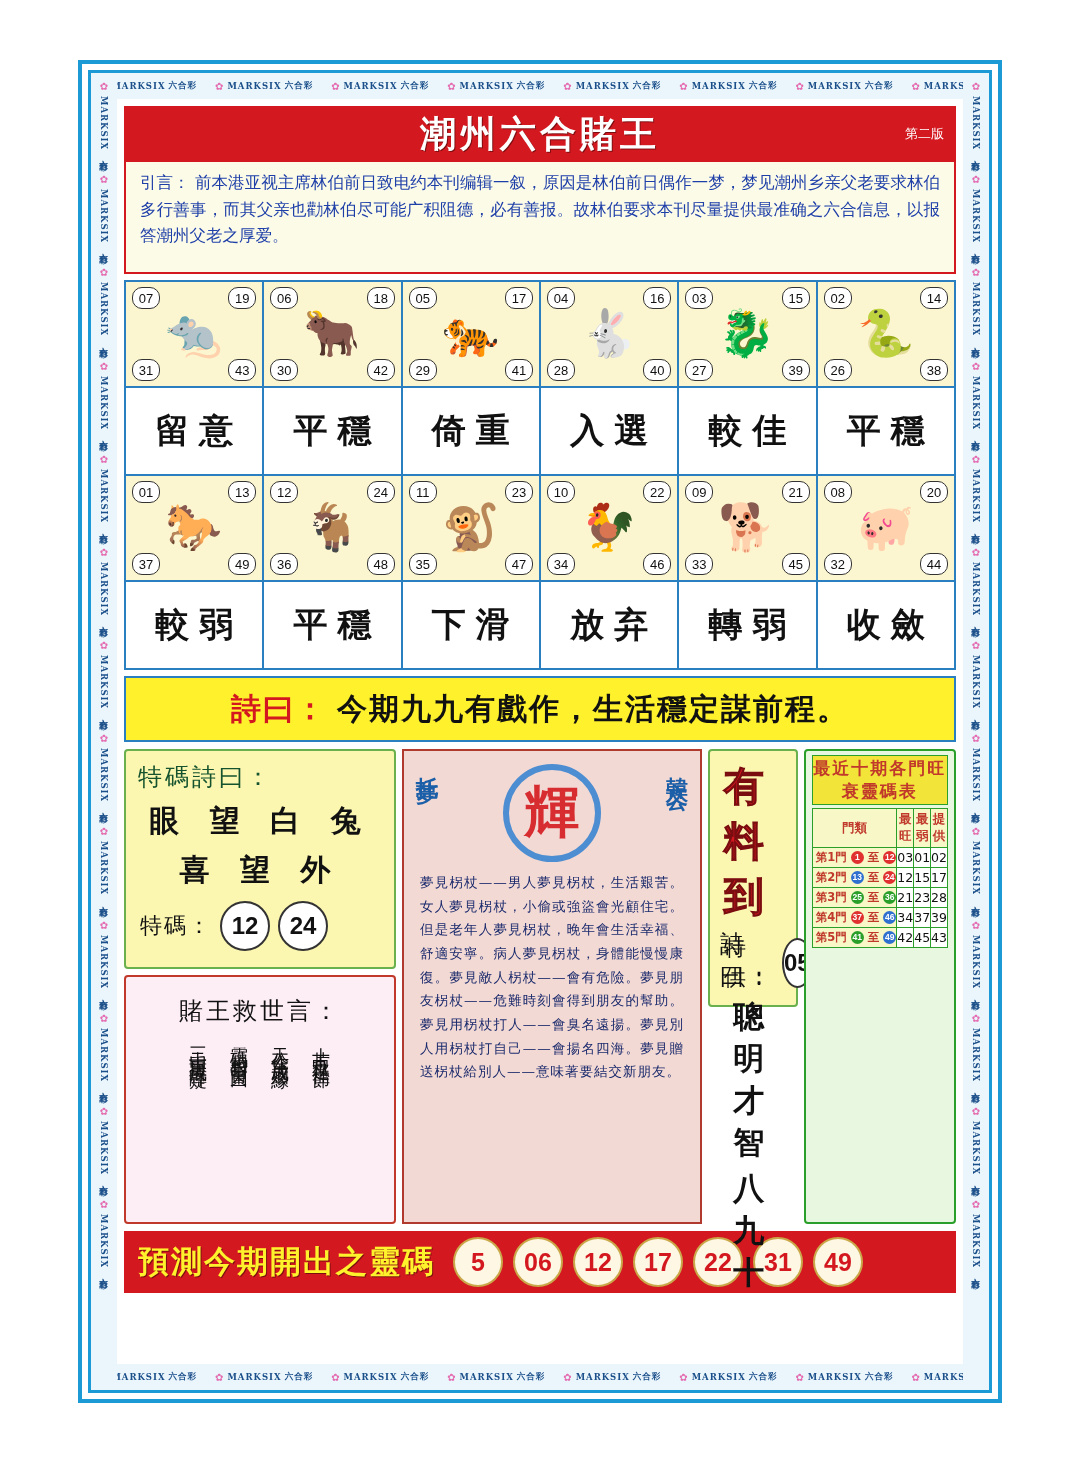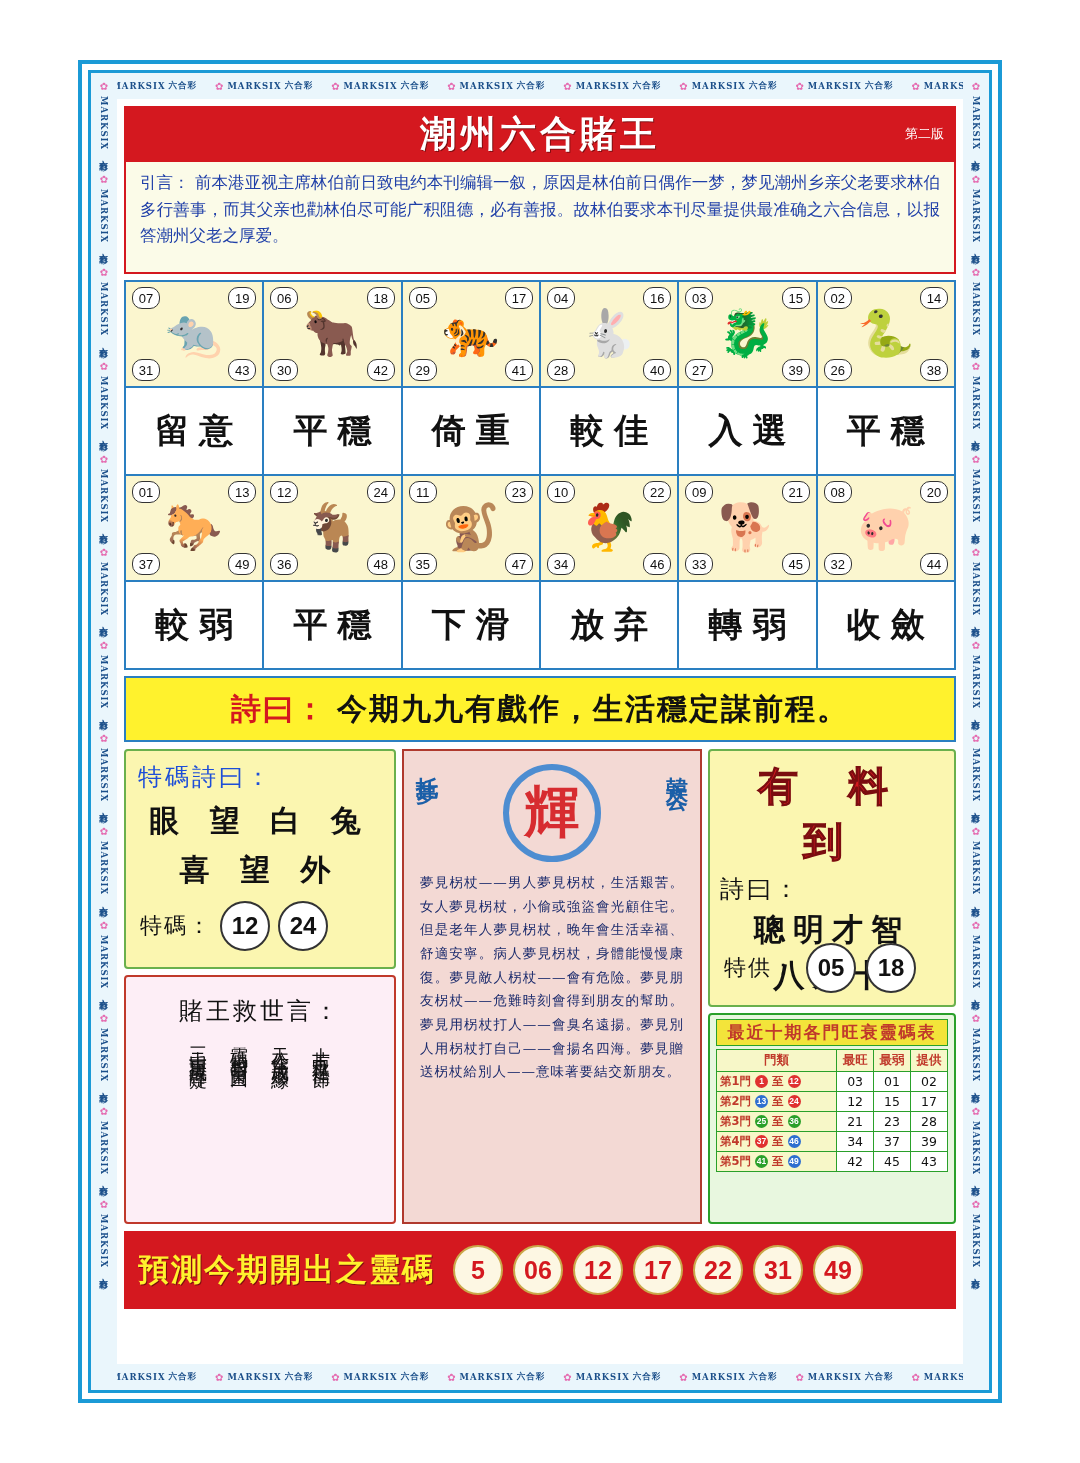--- a/index.html
+++ b/index.html
@@ -157,32 +157,32 @@
 
   
   .mid{
     margin-top:7px;
     display:flex;
     gap:6px;
     height:475px;
   }
   .col-left{width:272px;display:flex;flex-direction:column;gap:6px;}
   .col-mid{width:300px;}
-  .col-right{flex:1;display:flex;flex-direction:column;gap:6px;}
+  .col-right{flex:1;display:flex;flex-direction:row;gap:6px;}
 
   .box-tema{
     background:#fbf6b0;
     border:2px solid #6ab04c;
     border-radius:4px;
     height:220px;
     position:relative;
     box-sizing:border-box;
     padding:10px 12px;
   }
-  .tema-title{font-size:24px;color:#1d4ed8;letter-spacing:3px;margin-bottom:4px;}
+  .tema-title{font-size:24px;color:#14532d;letter-spacing:3px;margin-bottom:4px;}
   .tema-line{
     text-align:center;font-size:30px;font-weight:bold;letter-spacing:10px;
     color:#111;margin-top:8px;
   }
   .tema-foot{
     position:absolute;left:14px;bottom:16px;right:14px;
     display:flex;align-items:center;gap:8px;
   }
   .tema-foot-label{font-size:22px;color:#111;letter-spacing:2px;}
   .ball{
@@ -319,21 +319,21 @@
   .mini.red{background:#e03030;}
   .mini.blue{background:#2f6fd0;}
   .mini.green{background:#2aa02a;}
 
   
   .bottombar{
     margin-top:7px;
     background:#d4181f;
     height:62px;
     display:flex;align-items:center;
-    padding:8px 14px;
+    padding:0 14px;
     gap:12px;
   }
   .bottom-label{
     color:#fff22d;font-size:31px;font-weight:bold;letter-spacing:2px;
     text-shadow:1px 1px 0 #7a0d10;
   }
   .bottom-balls{display:flex;gap:10px;margin-left:6px;}
   .bball{
     width:46px;height:46px;border-radius:50%;
     background:#fdf7e3;border:2px solid #caa84a;
@@ -688,24 +688,24 @@
           <div class="cell word-cell">
               <div class="word">留意</div>
             </div>
           <div class="cell word-cell">
               <div class="word">平穩</div>
             </div>
           <div class="cell word-cell">
               <div class="word">倚重</div>
             </div>
           <div class="cell word-cell">
+              <div class="word">入選</div>
+            </div>
+          <div class="cell word-cell">
               <div class="word">較佳</div>
-            </div>
-          <div class="cell word-cell">
-              <div class="word">入選</div>
             </div>
           <div class="cell word-cell">
               <div class="word">平穩</div>
             </div>
         </div>
 
         <div class="row row-line">
           <div class="cell animal-cell">
             <div class="num n-tl">
                 <span>01</span>

